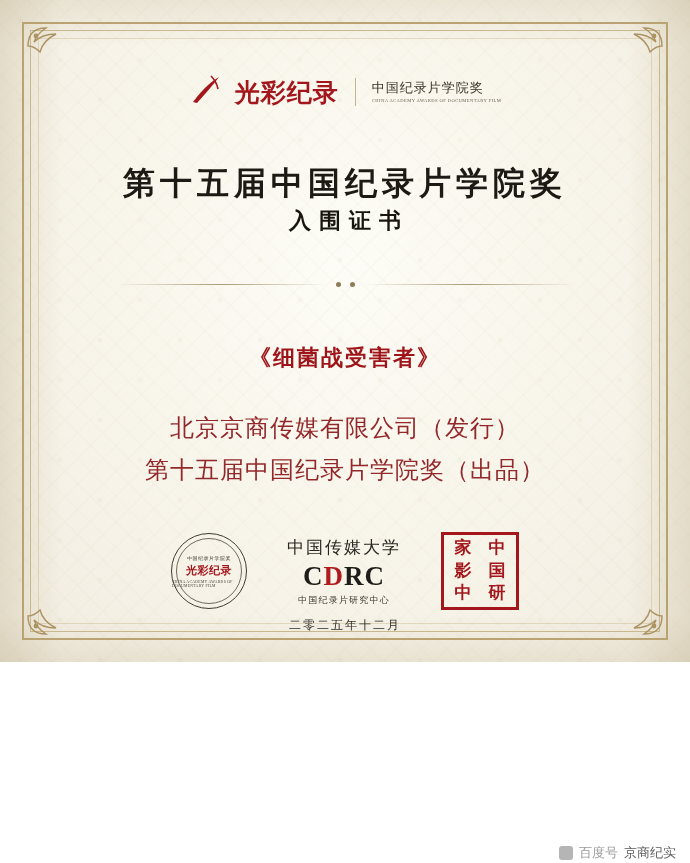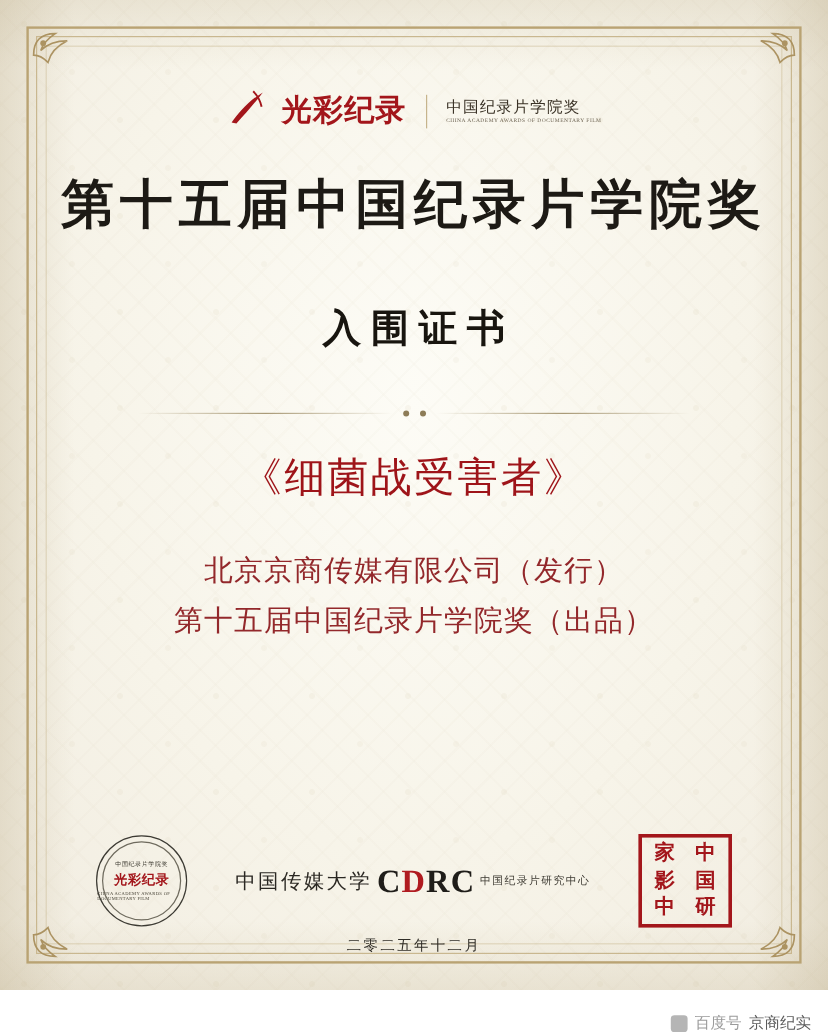--- a/index.html
+++ b/index.html
@@ -11,21 +11,21 @@
     width: 690px;
     height: 863px;
     overflow: hidden;
     font-family: "Liberation Serif", serif;
   }
 
   
   .certificate {
     position: relative;
     width: 690px;
-    height: 825px;
+    height: 662px;
     background:
       radial-gradient(ellipse at 50% 40%, #fdfcf6 0%, #f7f4e9 55%, #f1ece0 100%);
   }
   
   .texture {
     position: absolute;
     inset: 0;
     opacity: 0.55;
     background-image:
       radial-gradient(circle at 20px 20px, rgba(205,192,160,0.22) 0 2px, transparent 3px),
@@ -124,42 +124,41 @@
   .logo-right .en {
     font-size: 4.6px;
     color: #6d6352;
     letter-spacing: 0.4px;
     margin-top: 2px;
     transform: scaleY(0.95);
   }
 
   
   .title-cn {
-    margin-top: 28px;
-    font-size: 44px;
+    margin-top: 50px;
+    font-size: 32px;
     font-weight: bold;
     color: #1d1a15;
     letter-spacing: 5px;
     font-family: "Liberation Serif", serif;
     white-space: nowrap;
   }
   .title-en {
     margin-top: 8px;
     font-size: 17px;
     font-weight: bold;
     font-style: italic;
     color: #201d17;
     font-family: "Liberation Serif", serif;
     letter-spacing: 0.2px;
     white-space: nowrap;
   }
 
   .cert-type {
-    margin-top: 52px;
-    font-size: 32px;
+    font-size: 22px;
     font-weight: bold;
     color: #18150f;
     letter-spacing: 8px;
     text-indent: 8px;
   }
 
   
   .divider {
     margin-top: 46px;
     width: 460px;
@@ -174,23 +173,23 @@
     background: linear-gradient(to right, rgba(160,140,100,0), #a99a77, rgba(160,140,100,0));
   }
   .divider .dot {
     width: 5px; height: 5px;
     border-radius: 50%;
     background: #8d7c57;
   }
 
   
   .work-title {
-    margin-top: 28px;
-    font-size: 34px;
-    font-weight: normal;
+    margin-top: 56px;
+    font-size: 22px;
+    font-weight: bold;
     color: #9e1419;
     letter-spacing: 2px;
     font-family: "Liberation Serif", serif;
   }
 
   .org-block {
     margin-top: 34px;
     text-align: center;
     color: #8e2b2d;
   }
@@ -242,20 +241,21 @@
     letter-spacing: 0.5px;
   }
   .seal-round .bot-en {
     font-size: 3.8px;
     color: #4a4639;
     letter-spacing: 0.3px;
   }
 
   .cuc-block {
     display: flex;
+    flex-direction: column;
     align-items: center;
     gap: 4px;
   }
   .cuc-cn {
     font-size: 17px;
     color: #2a2722;
     letter-spacing: 2px;
     font-family: "Liberation Serif", serif;
   }
   .cuc-mark {

